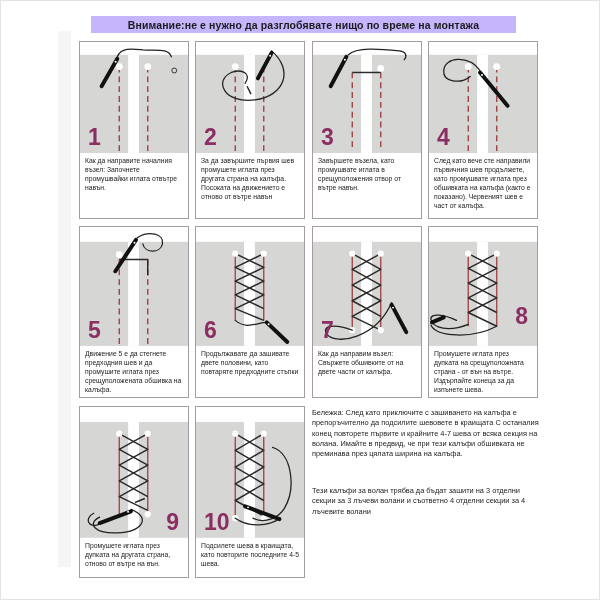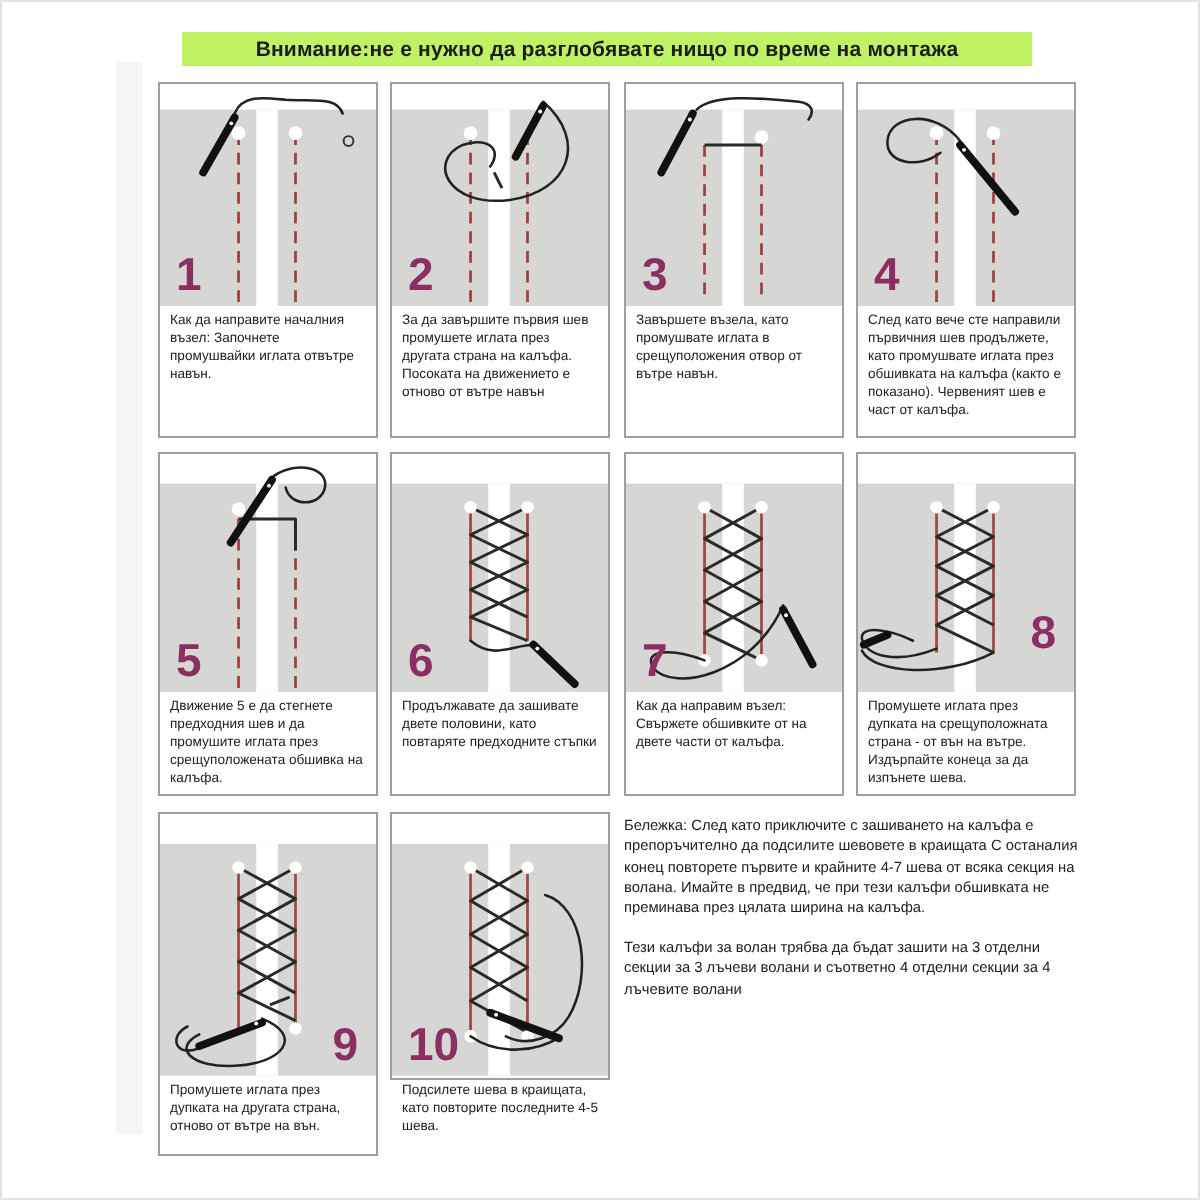--- a/index.html
+++ b/index.html
@@ -1,31 +1,31 @@
 <!DOCTYPE html>
 <html><head>
 <meta charset="utf-8">
 <style>
   html,body{margin:0;padding:0;background:#fff;}
   #frame{position:relative;width:598px;height:598px;background:#fff;border:1px solid #e3e3e3;
          font-family:"Liberation Sans","DejaVu Sans",sans-serif;overflow:hidden;}
   #page-edge{position:absolute;left:57px;top:30px;width:13px;height:536px;background:#f5f5f3;}
-  #title-bar{position:absolute;left:90px;top:15px;width:425px;height:17px;background:#bef264;
+  #title-bar{position:absolute;left:90px;top:15px;width:425px;height:17px;background:#c4b5fd;
              display:flex;align-items:center;justify-content:center;
              font-size:10.5px;font-weight:bold;color:#1c1c1c;letter-spacing:0.1px;}
   .panel{position:absolute;width:110px;background:#fff;border:1px solid #a39da3;box-sizing:border-box;}
   .illus{position:relative;width:100%;overflow:hidden;}
   .illus svg{display:block;width:100%;height:100%;}
   .num{position:absolute;font-size:23px;font-weight:bold;color:#8b2e62;line-height:1;}
   .num.bl{left:8px;bottom:5px;}
   .num.br{right:9px;bottom:5px;}
   .num.br8{right:9px;bottom:19px;}
   .caption{padding:3px 4px 2px 5px;font-size:6.8px;line-height:1.32;color:#222;}
   #note{position:absolute;left:311px;top:407px;width:231px;font-size:7.4px;line-height:1.4;color:#222;}
-  #note .p2{margin-top:9px;}
+  #note .p2{margin-top:26px;}
   
   .gbg{fill:#d6d6d4;} .stripe{fill:#ffffff;}
   .dash{stroke:#9e4040;stroke-width:1.4;stroke-dasharray:6 4;fill:none;}
   .mline{stroke:#a04848;stroke-width:1.4;fill:none;}
   .zig{stroke:#2a2a2a;stroke-width:1.5;fill:none;stroke-linejoin:round;}
   .thr{stroke:#222;stroke-width:1.3;fill:none;stroke-linecap:round;}
   .ndl{stroke:#111;stroke-width:4;stroke-linecap:round;}
   .hole{fill:#fff;}
 </style>
 </head>
@@ -200,21 +200,21 @@
         <path class="thr" d="M20,118 C8,123 4,112 14,107"></path>
         <path class="zig" d="M56,96 L66,92"></path>
         <line class="ndl" x1="52" y1="105" x2="20" y2="117"></line>
         <circle cx="49" cy="105.5" r="1" fill="#fff"></circle>
       </svg>
       <div class="num br">9</div>
     </div>
     <div class="caption">Промушете иглата през дупката на другата страна, отново от вътре на вън.</div>
   </div>
 
-  <div class="panel" style="left:194px;top:405px;height:134px">
+  <div class="panel" style="left:194px;top:405px;height:172px">
     <div class="illus" style="height:132px">
       <svg viewBox="0 0 110 132">
         <rect class="gbg" x="0" y="14" width="110" height="118"></rect>
         <rect class="stripe" x="49" y="14" width="11" height="118"></rect>
         <path class="mline" d="M40,26 V112 M69,26 V112"></path>
         <path class="zig" d="M40,26 L69,43 L40,60 L69,77 L40,94 L69,110"></path>
         <path class="zig" d="M69,26 L40,43 L69,60 L40,77 L69,94"></path>
         <circle class="hole" cx="40" cy="26" r="3.2"></circle>
         <circle class="hole" cx="69" cy="26" r="3.2"></circle>
         <circle class="hole" cx="40" cy="112" r="3.2"></circle>

